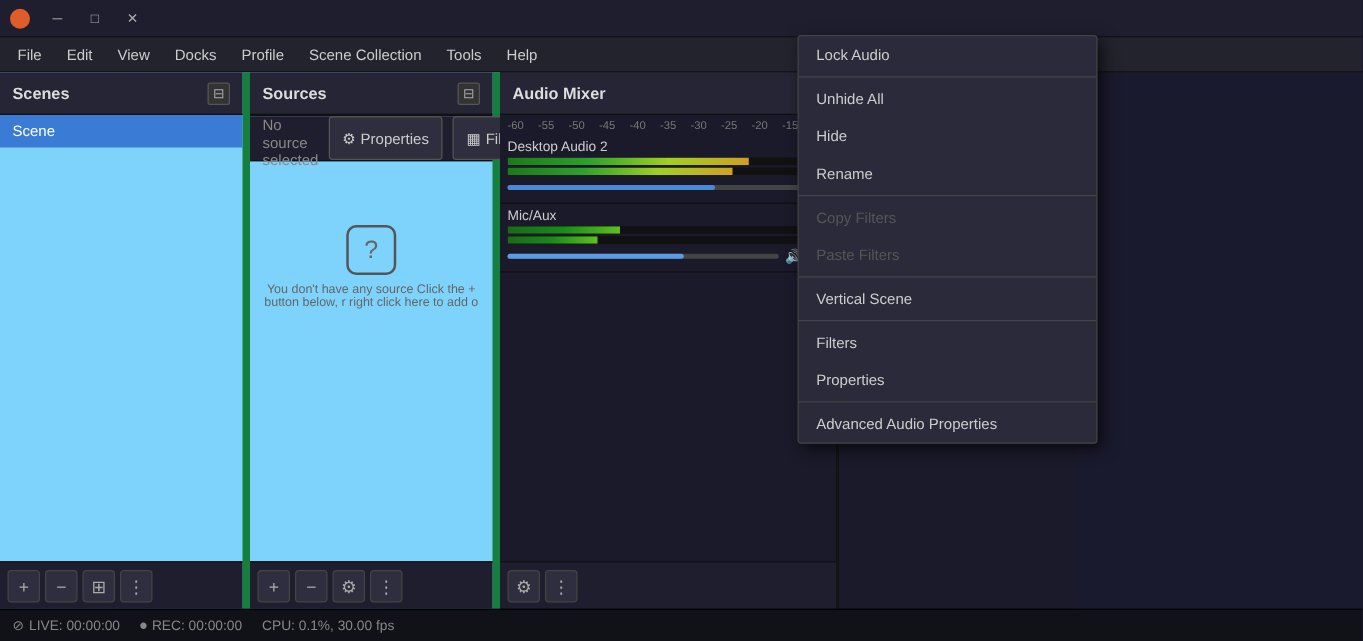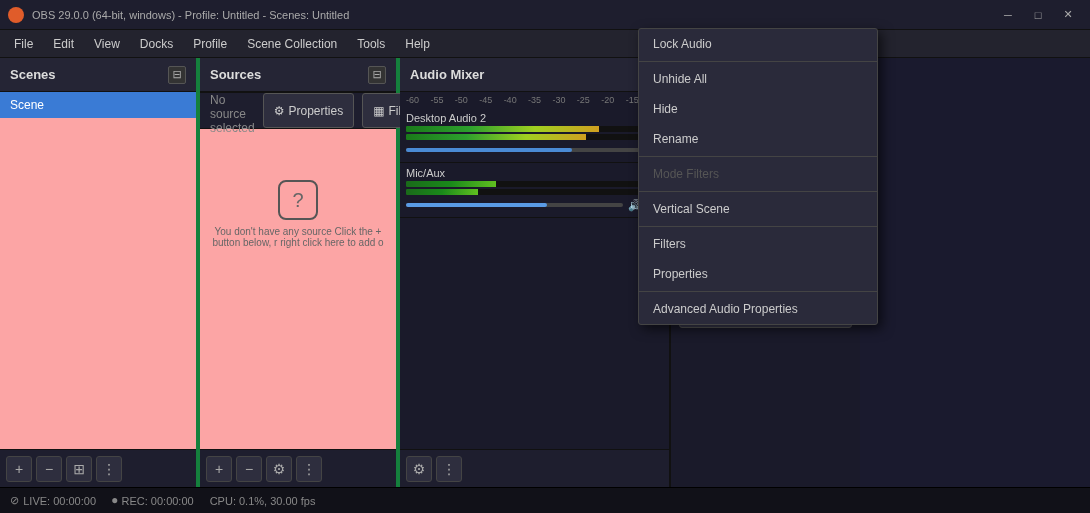--- a/index.html
+++ b/index.html
@@ -69,22 +69,22 @@
     
     .main-area {
       display: flex;
       height: calc(513px - 30px - 28px - 26px);
     }
 
     
     .panel {
       display: flex;
       flex-direction: column;
-      border-right: 4px solid #15803d;
-      background: #fca5a5;
+      border-right: 6px solid #15803d;
+      background: #7dd3fc;
     }
 
     .panel-header {
       height: 34px;
       background: #252535;
       display: flex;
       align-items: center;
       justify-content: space-between;
       padding: 0 10px;
       border-bottom: 1px solid #111;
@@ -401,21 +401,20 @@
     .center-top {
       display: flex;
       border-bottom: 1px solid #111;
     }
   </style>
 </head>
 <body>
 
 <div class="titlebar">
   <div class="titlebar-icon"></div>
-  <span class="titlebar-title">OBS 29.0.0 (64-bit, windows) - Profile: Untitled - Scenes: Untitled</span>
   <div class="titlebar-controls">
     <button class="titlebar-btn">─</button>
     <button class="titlebar-btn">□</button>
     <button class="titlebar-btn close">✕</button>
   </div>
 </div>
 
 <div class="menubar">
   <span class="menu-item">File</span>
   <span class="menu-item">Edit</span>
@@ -576,21 +575,22 @@
 </div>
 
 <div class="context-menu-overlay">
   <div class="context-menu">
     <div class="context-menu-item">Lock Audio</div>
     <div class="context-menu-separator"></div>
     <div class="context-menu-item">Unhide All</div>
     <div class="context-menu-item">Hide</div>
     <div class="context-menu-item">Rename</div>
     <div class="context-menu-separator"></div>
-    <div class="context-menu-item disabled">Mode Filters</div>
+    <div class="context-menu-item disabled">Copy Filters</div>
+    <div class="context-menu-item disabled">Paste Filters</div>
     <div class="context-menu-separator"></div>
     <div class="context-menu-item">Vertical Scene</div>
     <div class="context-menu-separator"></div>
     <div class="context-menu-item">Filters</div>
     <div class="context-menu-item">Properties</div>
     <div class="context-menu-separator"></div>
     <div class="context-menu-item">Advanced Audio Properties</div>
   </div>
 </div>
 

